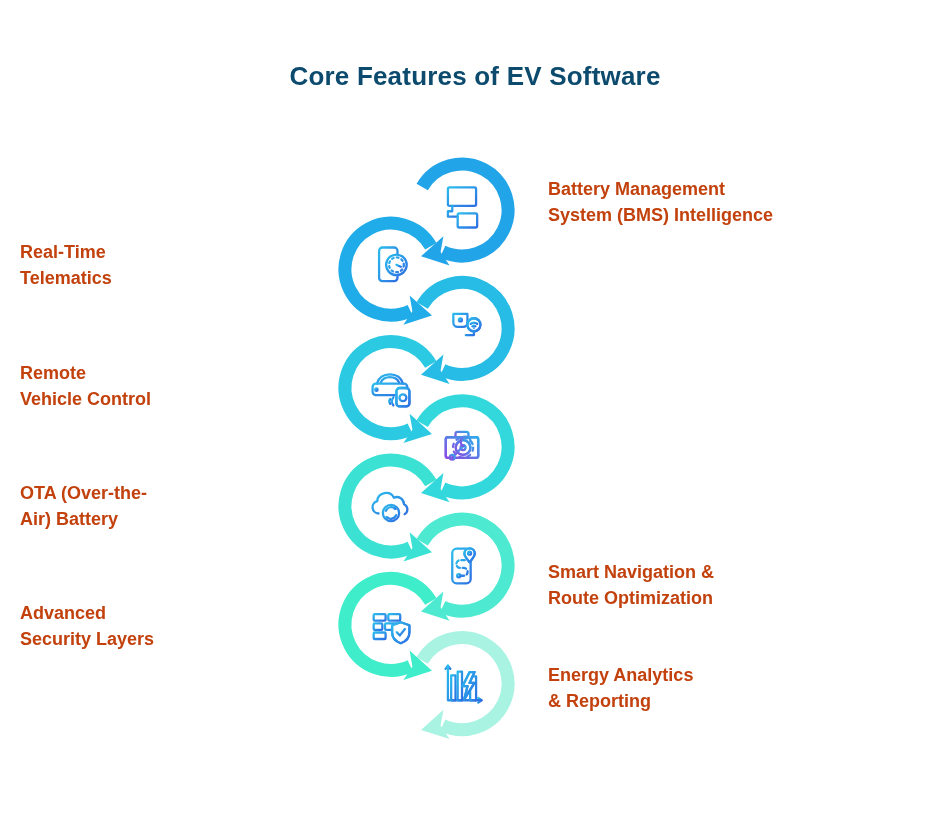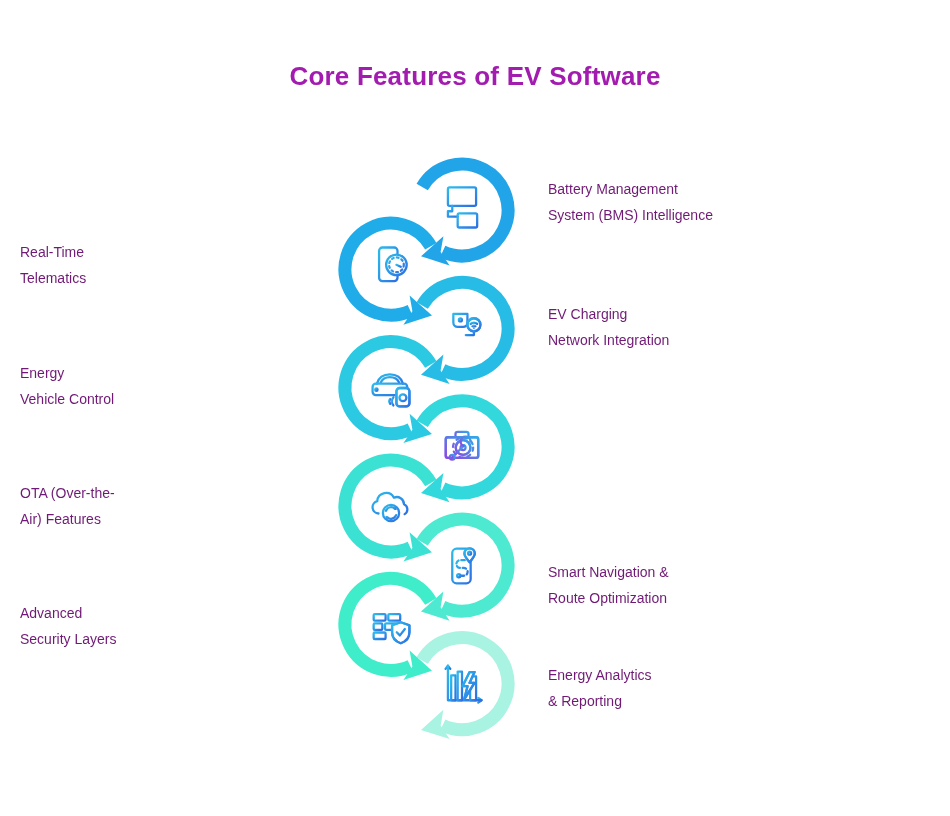--- a/index.html
+++ b/index.html
@@ -1,22 +1,22 @@
 <!DOCTYPE html>
 <html><head>
 <meta charset="utf-8">
 <style>
   html,body{margin:0;padding:0;background:#ffffff;}
   .canvas{position:relative;width:950px;height:816px;background:#ffffff;overflow:hidden;
           font-family:"Liberation Sans",sans-serif;}
   .title{position:absolute;top:61px;left:0;width:950px;text-align:center;
-         font-size:26px;font-weight:800;letter-spacing:.2px;color:#a21caf;}
+         font-size:26px;font-weight:800;letter-spacing:.2px;color:#0c4a6e;}
   #chain{position:absolute;left:0;top:0;width:950px;height:816px;}
-  .label{position:absolute;white-space:pre-line;font-size:14px;line-height:25.5px;
-         font-weight:400;color:#701a75;}
+  .label{position:absolute;white-space:pre-line;font-size:18px;line-height:25.5px;
+         font-weight:700;color:#c2410c;}
   .label.right{left:548px;width:300px;text-align:left;}
   .label.left{right:650px;width:280px;}
   .icon{position:absolute;width:52px;height:52px;}
   .icon svg{width:52px;height:52px;display:block;}
   .icon svg *{fill:none;stroke-width:2.1;stroke-linecap:round;stroke-linejoin:round;}
   .icon svg .fw{fill:#ffffff;}
   .icon svg .fg{fill:url(#g-blue);stroke:none;}
   .defsvg{position:absolute;width:0;height:0;}
 </style>
 </head>
@@ -57,26 +57,24 @@
       <path d="M 430.8 246.2 A 46 46 0 1 0 410.4 310.9" fill="none" stroke="#1FACE9" stroke-width="13"></path>
       <path d="M 432.0 315.5 L 403.4 324.7 L 412.4 311.3 L 409.6 295.4 Z" fill="#1FACE9"></path>
       <path d="M 422.2 187.0 A 46 46 0 1 1 442.6 251.7" fill="none" stroke="#22A4E9" stroke-width="13"></path>
       <path d="M 421.0 256.3 L 443.4 236.2 L 440.6 252.1 L 449.6 265.5 Z" fill="#22A4E9"></path>
     </svg>
 
   <div class="label right" style="top:177px">Battery Management
 System (BMS) Intelligence</div>
   <div class="label left" style="top:240px">Real-Time
 Telematics</div>
-  <div class="label right" style="top:302px">EV Charging
-Network Integration</div>
-  <div class="label left" style="top:361px">Energy
+  <div class="label left" style="top:361px">Remote
 Vehicle Control</div>
   <div class="label left" style="top:481px">OTA (Over-the-
-Air) Features</div>
+Air) Battery</div>
   <div class="label right" style="top:560px">Smart Navigation &amp;
 Route Optimization</div>
   <div class="label right" style="top:663px">Energy Analytics
 &amp; Reporting</div>
   <div class="label left" style="top:601px">Advanced
 Security Layers</div>
 
   <span class="icon" style="left:436px;top:182px">
     <svg viewBox="0 0 48 48" stroke="url(#g-blue)">
       <rect x="11" y="5" width="26" height="17" rx="1.5"></rect>

